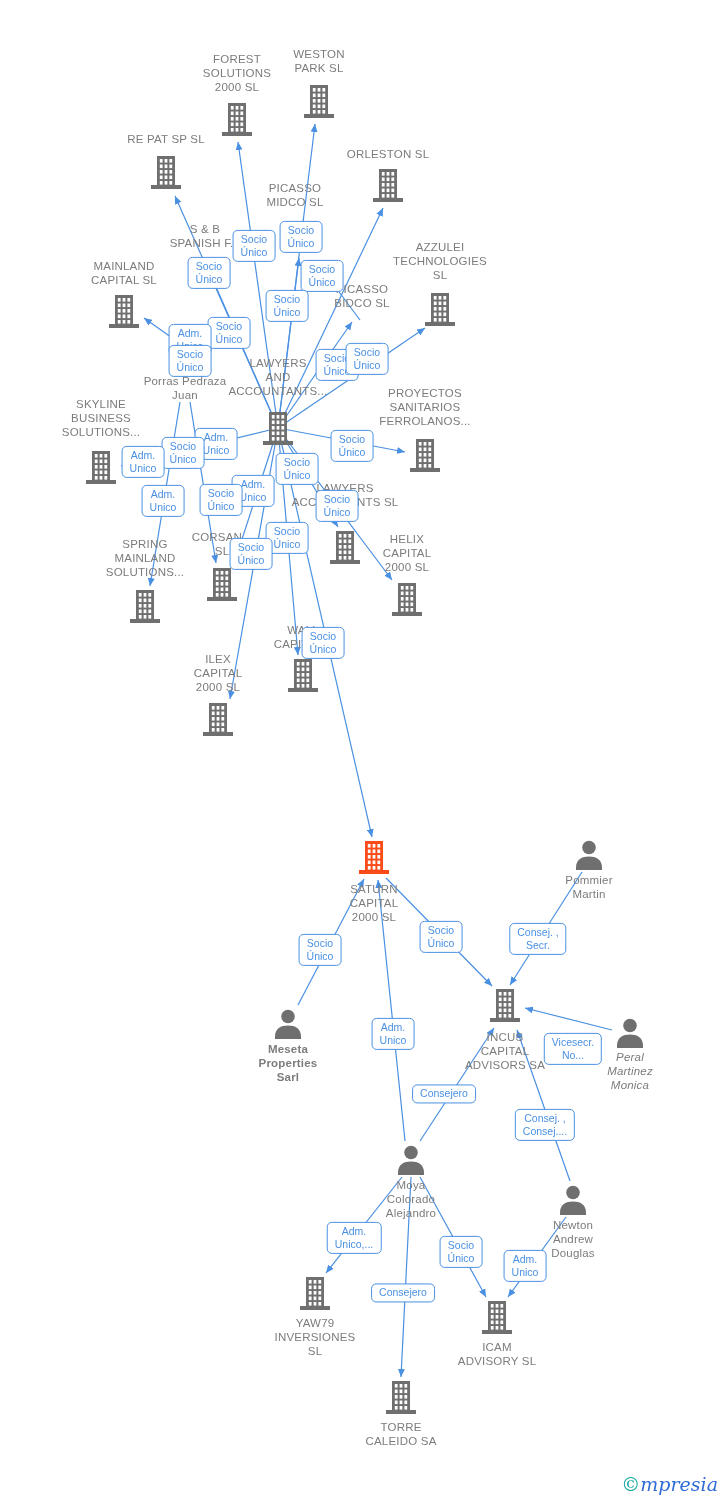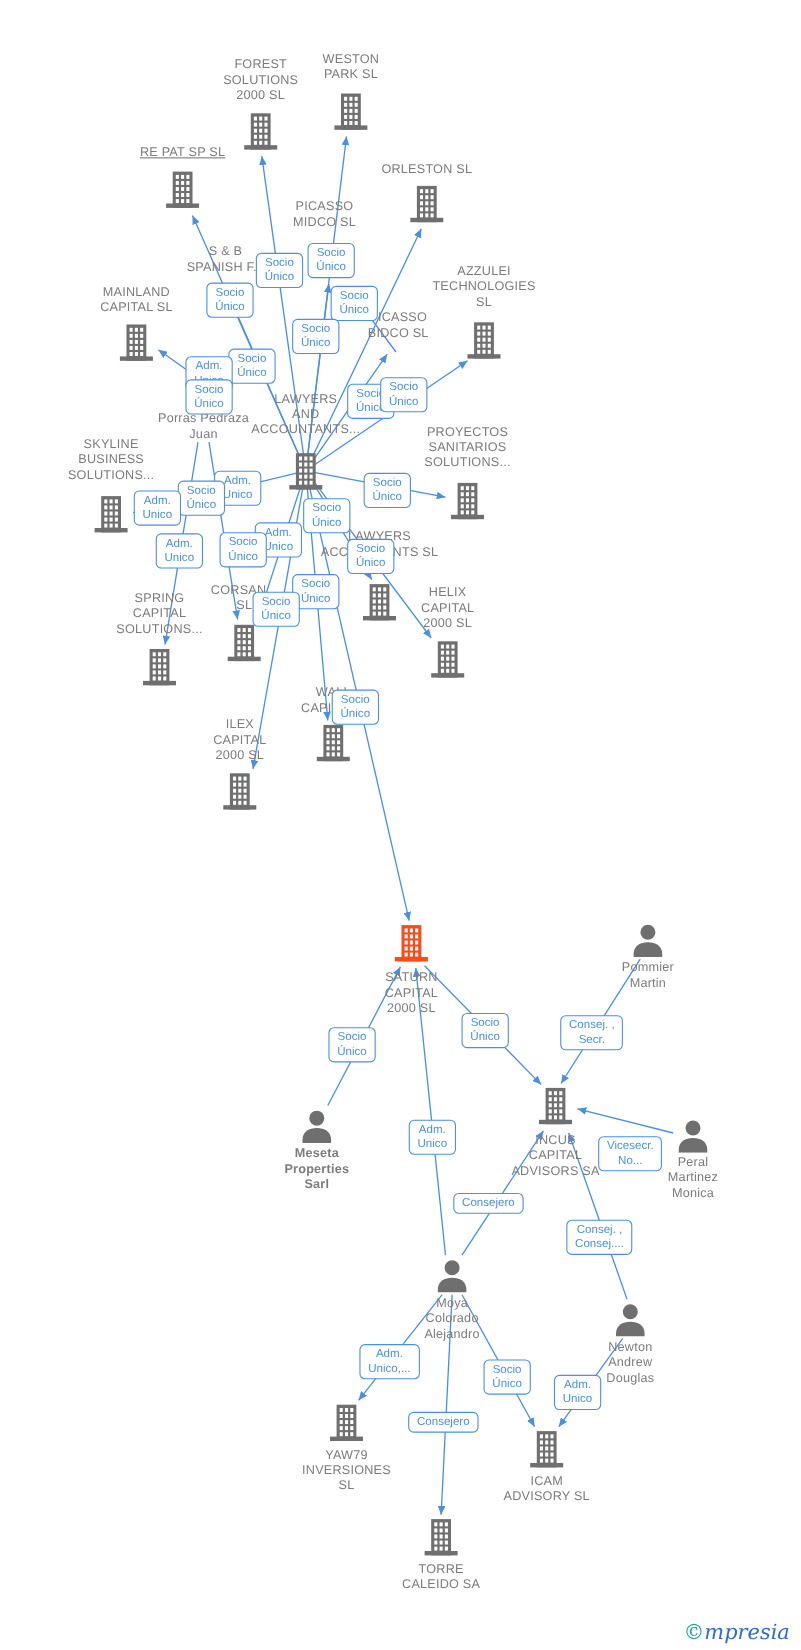--- a/index.html
+++ b/index.html
@@ -145,21 +145,21 @@
           <rect x="11.8" y="15" width="2.8" height="3.6" fill="#fff"></rect>
           <rect x="16.6" y="15" width="2.8" height="3.6" fill="#fff"></rect>
           <rect x="21.4" y="15" width="2.8" height="3.6" fill="#fff"></rect>
           <rect x="11.8" y="20.5" width="2.8" height="3.6" fill="#fff"></rect>
           <rect x="16.6" y="20.5" width="2.8" height="3.6" fill="#fff"></rect>
           <rect x="21.4" y="20.5" width="2.8" height="3.6" fill="#fff"></rect>
           <rect x="11.8" y="26" width="2.8" height="3.6" fill="#fff"></rect>
           <rect x="16.6" y="26" width="2.8" height="3.6" fill="#fff"></rect>
           <rect x="21.4" y="26" width="2.8" height="3.6" fill="#fff"></rect>
         </svg></div>
-      <div class="node-label" style="left: 166px; top: 132px; text-decoration: underline;">RE PAT SP SL</div>
+      <div class="node-label" style="left: 166px; top: 132px;">RE PAT SP SL</div>
       <div class="node-label" style="left: 295px; top: 181px;">PICASSO
 MIDCO SL</div>
       <div class="node-label" style="left: 205px; top: 222px;">S &amp; B
 SPANISH F...</div>
       <div class="node-icon" style="left: 106px; top: 294px;"><svg width="36" height="36" viewBox="0 0 36 36">
           <rect x="9" y="1" width="18" height="33" fill="#6f6f6f"></rect>
           <rect x="3" y="30" width="30" height="4" fill="#6f6f6f"></rect>
           <rect x="11.8" y="4" width="2.8" height="3.6" fill="#fff"></rect>
           <rect x="16.6" y="4" width="2.8" height="3.6" fill="#fff"></rect>
           <rect x="21.4" y="4" width="2.8" height="3.6" fill="#fff"></rect>
@@ -262,21 +262,21 @@
           <rect x="21.4" y="15" width="2.8" height="3.6" fill="#fff"></rect>
           <rect x="11.8" y="20.5" width="2.8" height="3.6" fill="#fff"></rect>
           <rect x="16.6" y="20.5" width="2.8" height="3.6" fill="#fff"></rect>
           <rect x="21.4" y="20.5" width="2.8" height="3.6" fill="#fff"></rect>
           <rect x="11.8" y="26" width="2.8" height="3.6" fill="#fff"></rect>
           <rect x="16.6" y="26" width="2.8" height="3.6" fill="#fff"></rect>
           <rect x="21.4" y="26" width="2.8" height="3.6" fill="#fff"></rect>
         </svg></div>
       <div class="node-label" style="left: 425px; top: 386px;">PROYECTOS
 SANITARIOS
-SOLUTIONS...</div>
+FERROLANOS...</div>
       <div class="node-icon" style="left: 327px; top: 530px;"><svg width="36" height="36" viewBox="0 0 36 36">
           <rect x="9" y="1" width="18" height="33" fill="#6f6f6f"></rect>
           <rect x="3" y="30" width="30" height="4" fill="#6f6f6f"></rect>
           <rect x="11.8" y="4" width="2.8" height="3.6" fill="#fff"></rect>
           <rect x="16.6" y="4" width="2.8" height="3.6" fill="#fff"></rect>
           <rect x="21.4" y="4" width="2.8" height="3.6" fill="#fff"></rect>
           <rect x="11.8" y="9.5" width="2.8" height="3.6" fill="#fff"></rect>
           <rect x="16.6" y="9.5" width="2.8" height="3.6" fill="#fff"></rect>
           <rect x="21.4" y="9.5" width="2.8" height="3.6" fill="#fff"></rect>
           <rect x="11.8" y="15" width="2.8" height="3.6" fill="#fff"></rect>
@@ -326,21 +326,21 @@
           <rect x="16.6" y="15" width="2.8" height="3.6" fill="#fff"></rect>
           <rect x="21.4" y="15" width="2.8" height="3.6" fill="#fff"></rect>
           <rect x="11.8" y="20.5" width="2.8" height="3.6" fill="#fff"></rect>
           <rect x="16.6" y="20.5" width="2.8" height="3.6" fill="#fff"></rect>
           <rect x="21.4" y="20.5" width="2.8" height="3.6" fill="#fff"></rect>
           <rect x="11.8" y="26" width="2.8" height="3.6" fill="#fff"></rect>
           <rect x="16.6" y="26" width="2.8" height="3.6" fill="#fff"></rect>
           <rect x="21.4" y="26" width="2.8" height="3.6" fill="#fff"></rect>
         </svg></div>
       <div class="node-label" style="left: 145px; top: 537px;">SPRING
-CAPITAL
+MAINLAND
 SOLUTIONS...</div>
       <div class="node-icon" style="left: 204px; top: 567px;"><svg width="36" height="36" viewBox="0 0 36 36">
           <rect x="9" y="1" width="18" height="33" fill="#6f6f6f"></rect>
           <rect x="3" y="30" width="30" height="4" fill="#6f6f6f"></rect>
           <rect x="11.8" y="4" width="2.8" height="3.6" fill="#fff"></rect>
           <rect x="16.6" y="4" width="2.8" height="3.6" fill="#fff"></rect>
           <rect x="21.4" y="4" width="2.8" height="3.6" fill="#fff"></rect>
           <rect x="11.8" y="9.5" width="2.8" height="3.6" fill="#fff"></rect>
           <rect x="16.6" y="9.5" width="2.8" height="3.6" fill="#fff"></rect>
           <rect x="21.4" y="9.5" width="2.8" height="3.6" fill="#fff"></rect>
@@ -453,21 +453,21 @@
           <rect x="16.6" y="26" width="2.8" height="3.6" fill="#fff"></rect>
           <rect x="21.4" y="26" width="2.8" height="3.6" fill="#fff"></rect>
         </svg></div>
       <div class="node-label" style="left: 505px; top: 1030px;">INCUS
 CAPITAL
 ADVISORS SA</div>
       <div class="node-icon" style="left: 614px; top: 1016px;"><svg width="32" height="32" viewBox="0 0 32 32">
           <circle cx="16" cy="9.5" r="6.8" fill="#6f6f6f"></circle>
           <path d="M3 32 v-2.5 c0 -8 6 -11 13 -11 s13 3 13 11 V32 z" fill="#6f6f6f"></path>
         </svg></div>
-      <div class="node-label" style="left: 630px; top: 1050px;">Peral
+      <div class="node-label" style="left: 630px; top: 1050px; font-style: italic;">Peral
 Martinez
 Monica</div>
       <div class="node-icon" style="left: 395px; top: 1143px;"><svg width="32" height="32" viewBox="0 0 32 32">
           <circle cx="16" cy="9.5" r="6.8" fill="#6f6f6f"></circle>
           <path d="M3 32 v-2.5 c0 -8 6 -11 13 -11 s13 3 13 11 V32 z" fill="#6f6f6f"></path>
         </svg></div>
       <div class="node-label" style="left: 411px; top: 1178px;">Moya
 Colorado
 Alejandro</div>
       <div class="node-icon" style="left: 557px; top: 1183px;"><svg width="32" height="32" viewBox="0 0 32 32">

